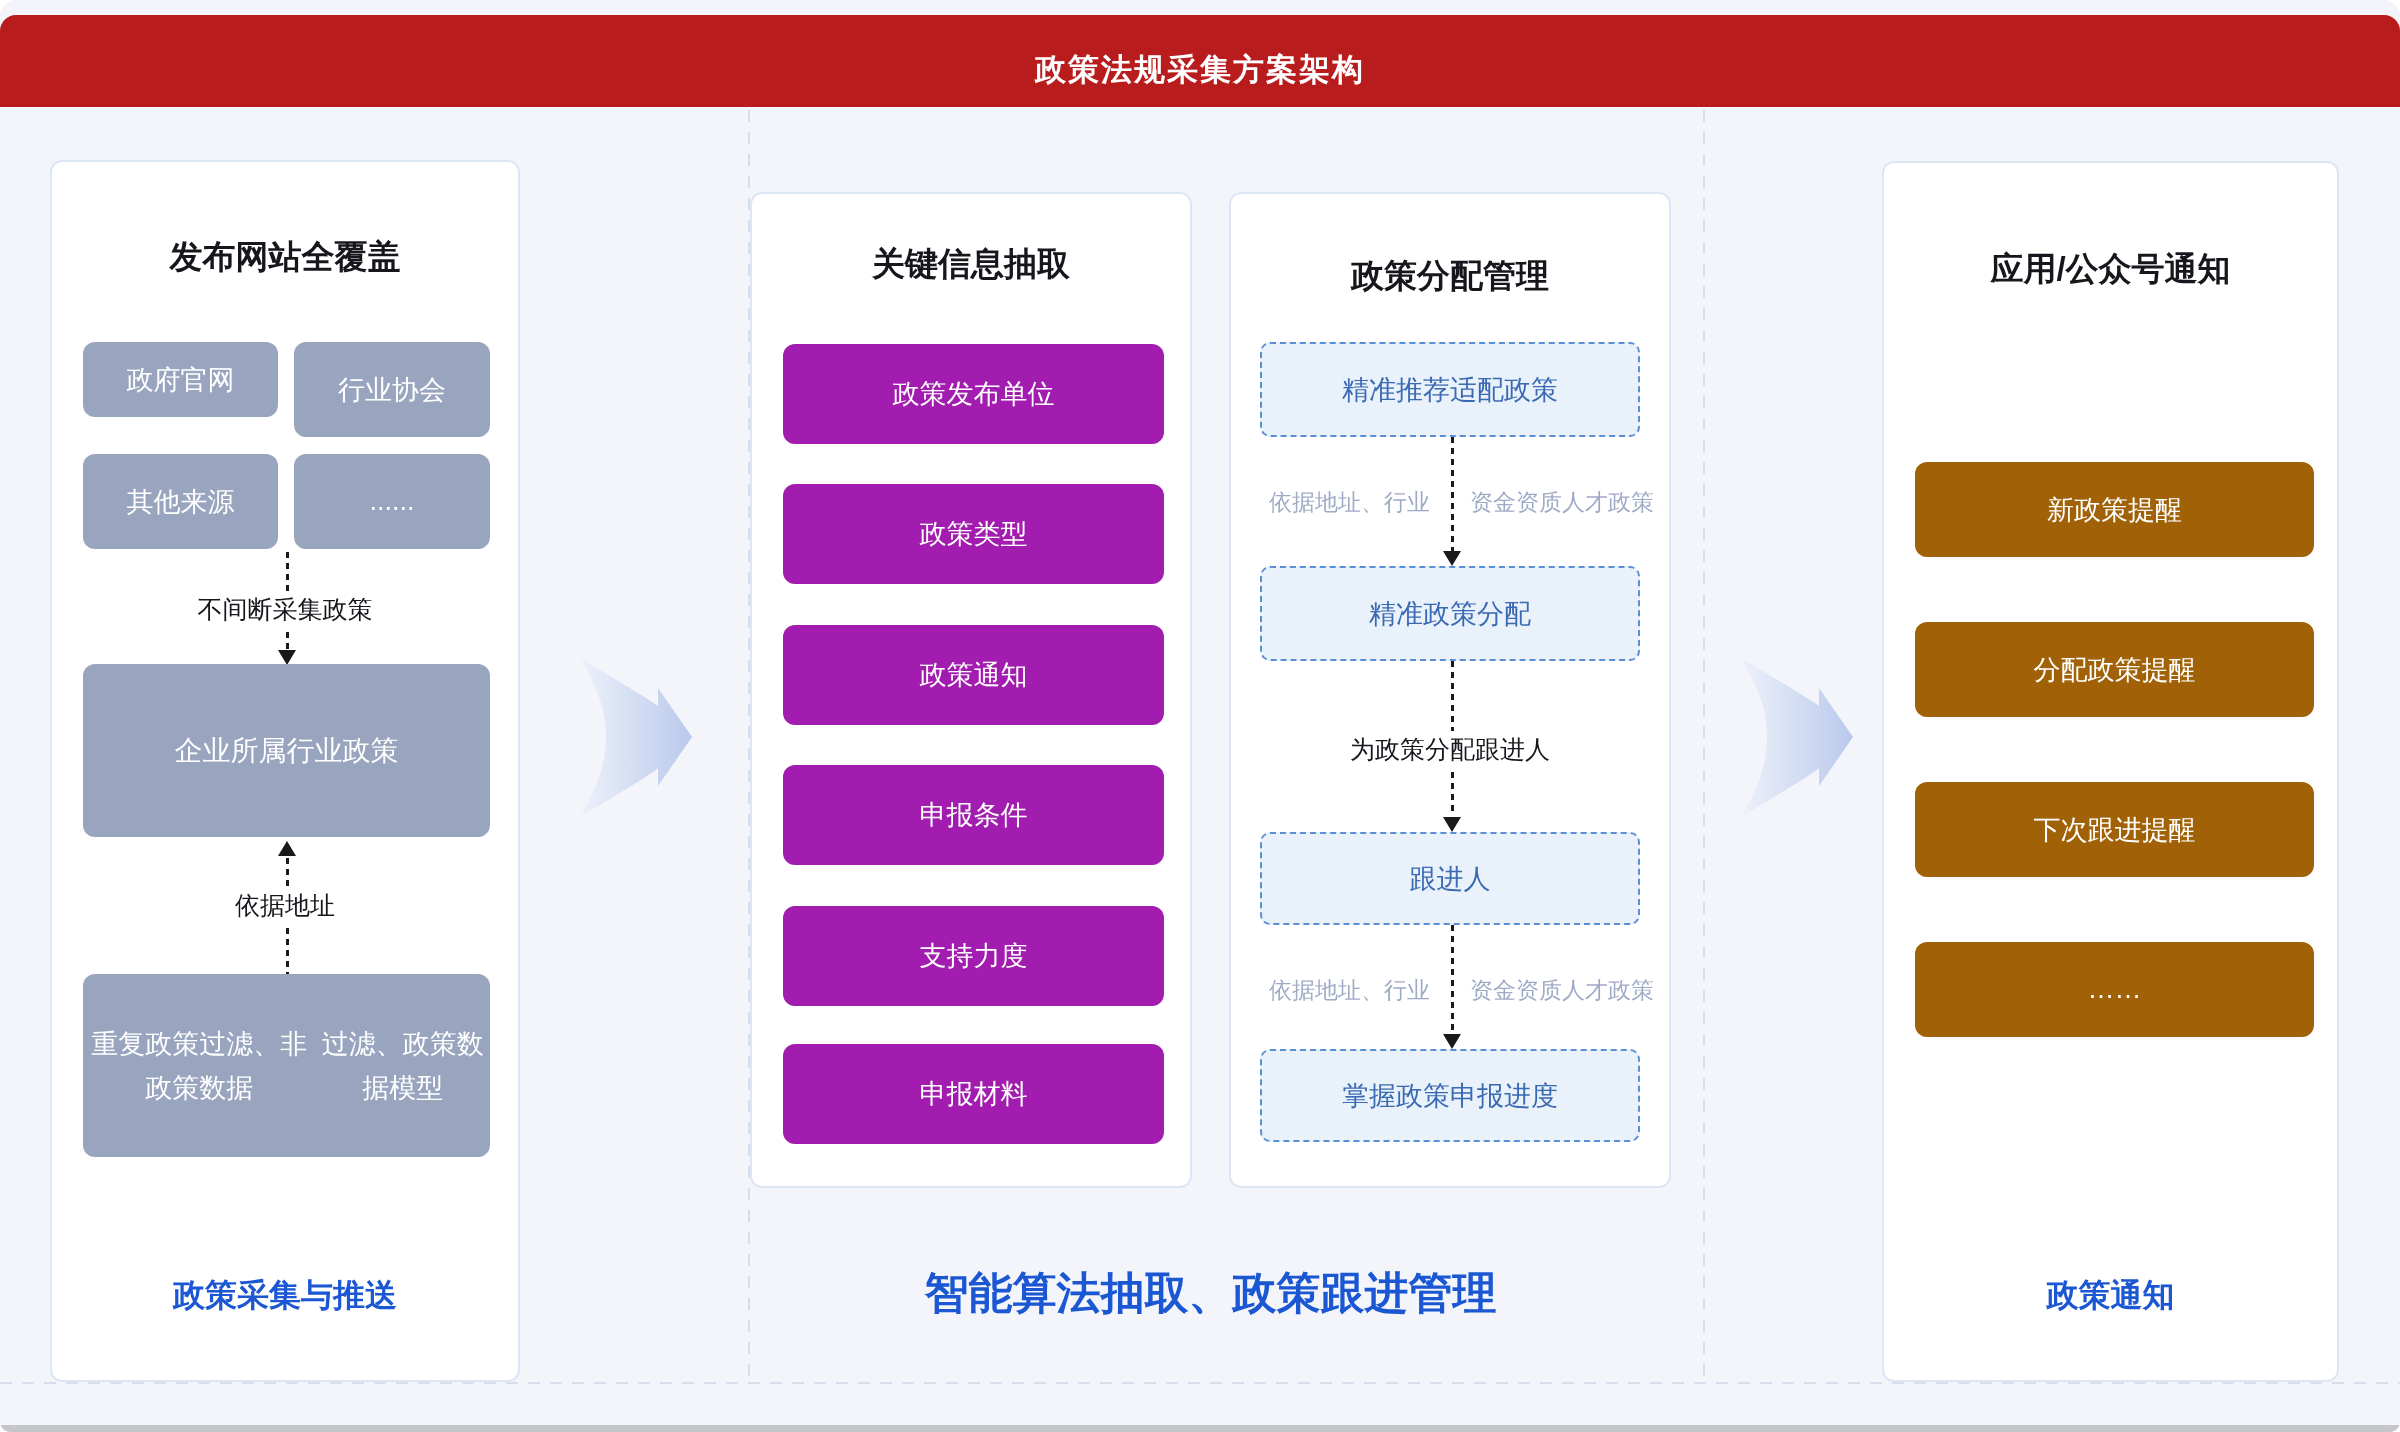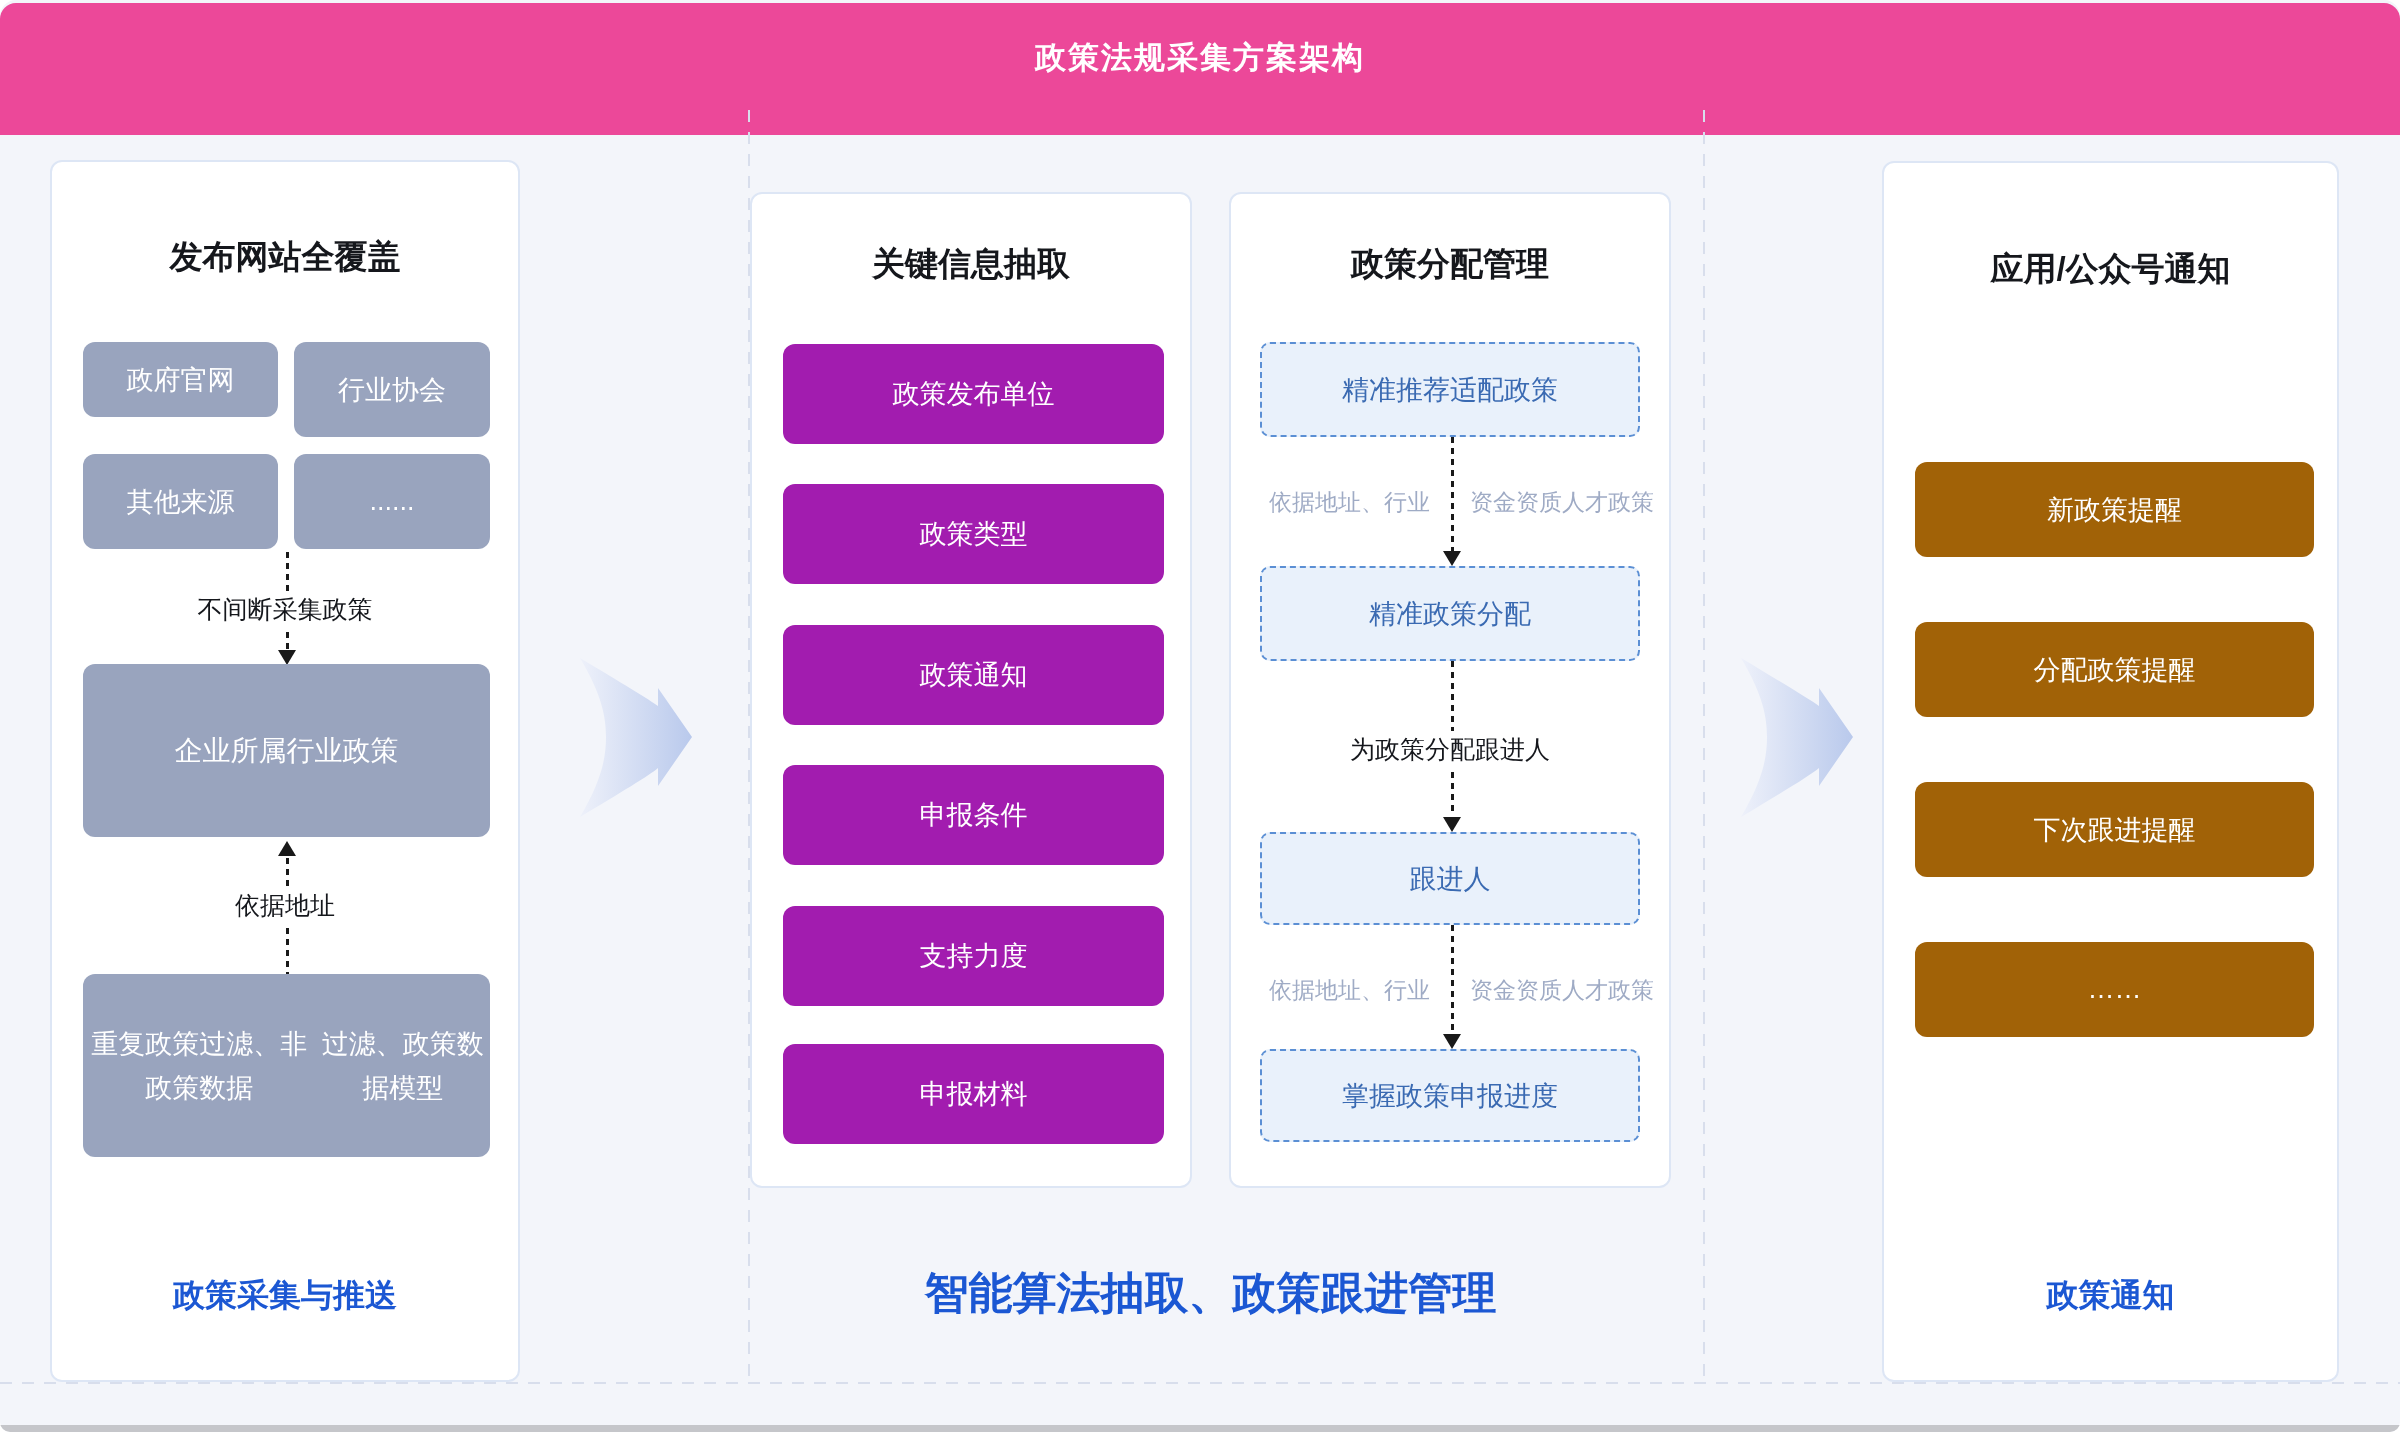--- a/index.html
+++ b/index.html
@@ -3,22 +3,22 @@
 <meta charset="utf-8">
 <style>
   * { margin:0; padding:0; box-sizing:border-box; }
   body { background:#ffffff; font-family:"Liberation Sans","DejaVu Sans",sans-serif; }
   #canvas {
     position:relative; width:2400px; height:1432px;
     background:#f3f5fa; overflow:hidden;
     border-radius:16px 16px 10px 10px;
   }
   .header {
-    position:absolute; left:0; top:3px; width:2400px; height:132px;
-    background:#ec4899; border-radius:16px 16px 0 0;
+    position:absolute; left:0; top:15px; width:2400px; height:92px;
+    background:#b91c1c; border-radius:16px 16px 0 0;
   }
   .header .title {
     width:100%; text-align:center; line-height:110px;
     color:#ffffff; font-size:31px; font-weight:bold; letter-spacing:2px;
   }
   .guide-v { position:absolute; width:2px; z-index:0;
     background:repeating-linear-gradient(to bottom,#d8deec 0 12px,transparent 12px 22px); }
   .guide-h { position:absolute; height:2px; z-index:0;
     background:repeating-linear-gradient(to right,#d8deec 0 12px,transparent 12px 22px); }
   .bottom-strip { position:absolute; left:0; bottom:0; width:2400px; height:7px;
@@ -110,21 +110,21 @@
     <div class="heading" style="top:50px;">关键信息抽取</div>
     <div class="node bluebox" style="left:31px; top:150px; width:381px; height:100px;">政策发布单位</div>
     <div class="node bluebox" style="left:31px; top:290px; width:381px; height:100px;">政策类型</div>
     <div class="node bluebox" style="left:31px; top:431px; width:381px; height:100px;">政策通知</div>
     <div class="node bluebox" style="left:31px; top:571px; width:381px; height:100px;">申报条件</div>
     <div class="node bluebox" style="left:31px; top:712px; width:381px; height:100px;">支持力度</div>
     <div class="node bluebox" style="left:31px; top:850px; width:381px; height:100px;">申报材料</div>
   </div>
 
   <div class="panel" style="left:1229px; top:192px; width:442px; height:996px;">
-    <div class="heading" style="top:50px;">政策分配管理</div>
+    <div class="heading" style="top:62px;">政策分配管理</div>
 
     <div class="node dashbox" style="left:29px; top:148px; width:380px; height:95px;">精准推荐适配政策</div>
 
     <div class="vdash" style="left:220px; top:243px; height:115px;"></div>
     <div class="mutelabel" style="right:239px; top:293px;">依据地址、行业</div>
     <div class="mutelabel" style="left:239px; top:293px;">资金资质人才政策</div>
     <div class="arrow-down" style="left:212px; top:357px;"></div>
 
     <div class="node dashbox" style="left:29px; top:372px; width:380px; height:95px;">精准政策分配</div>
 

